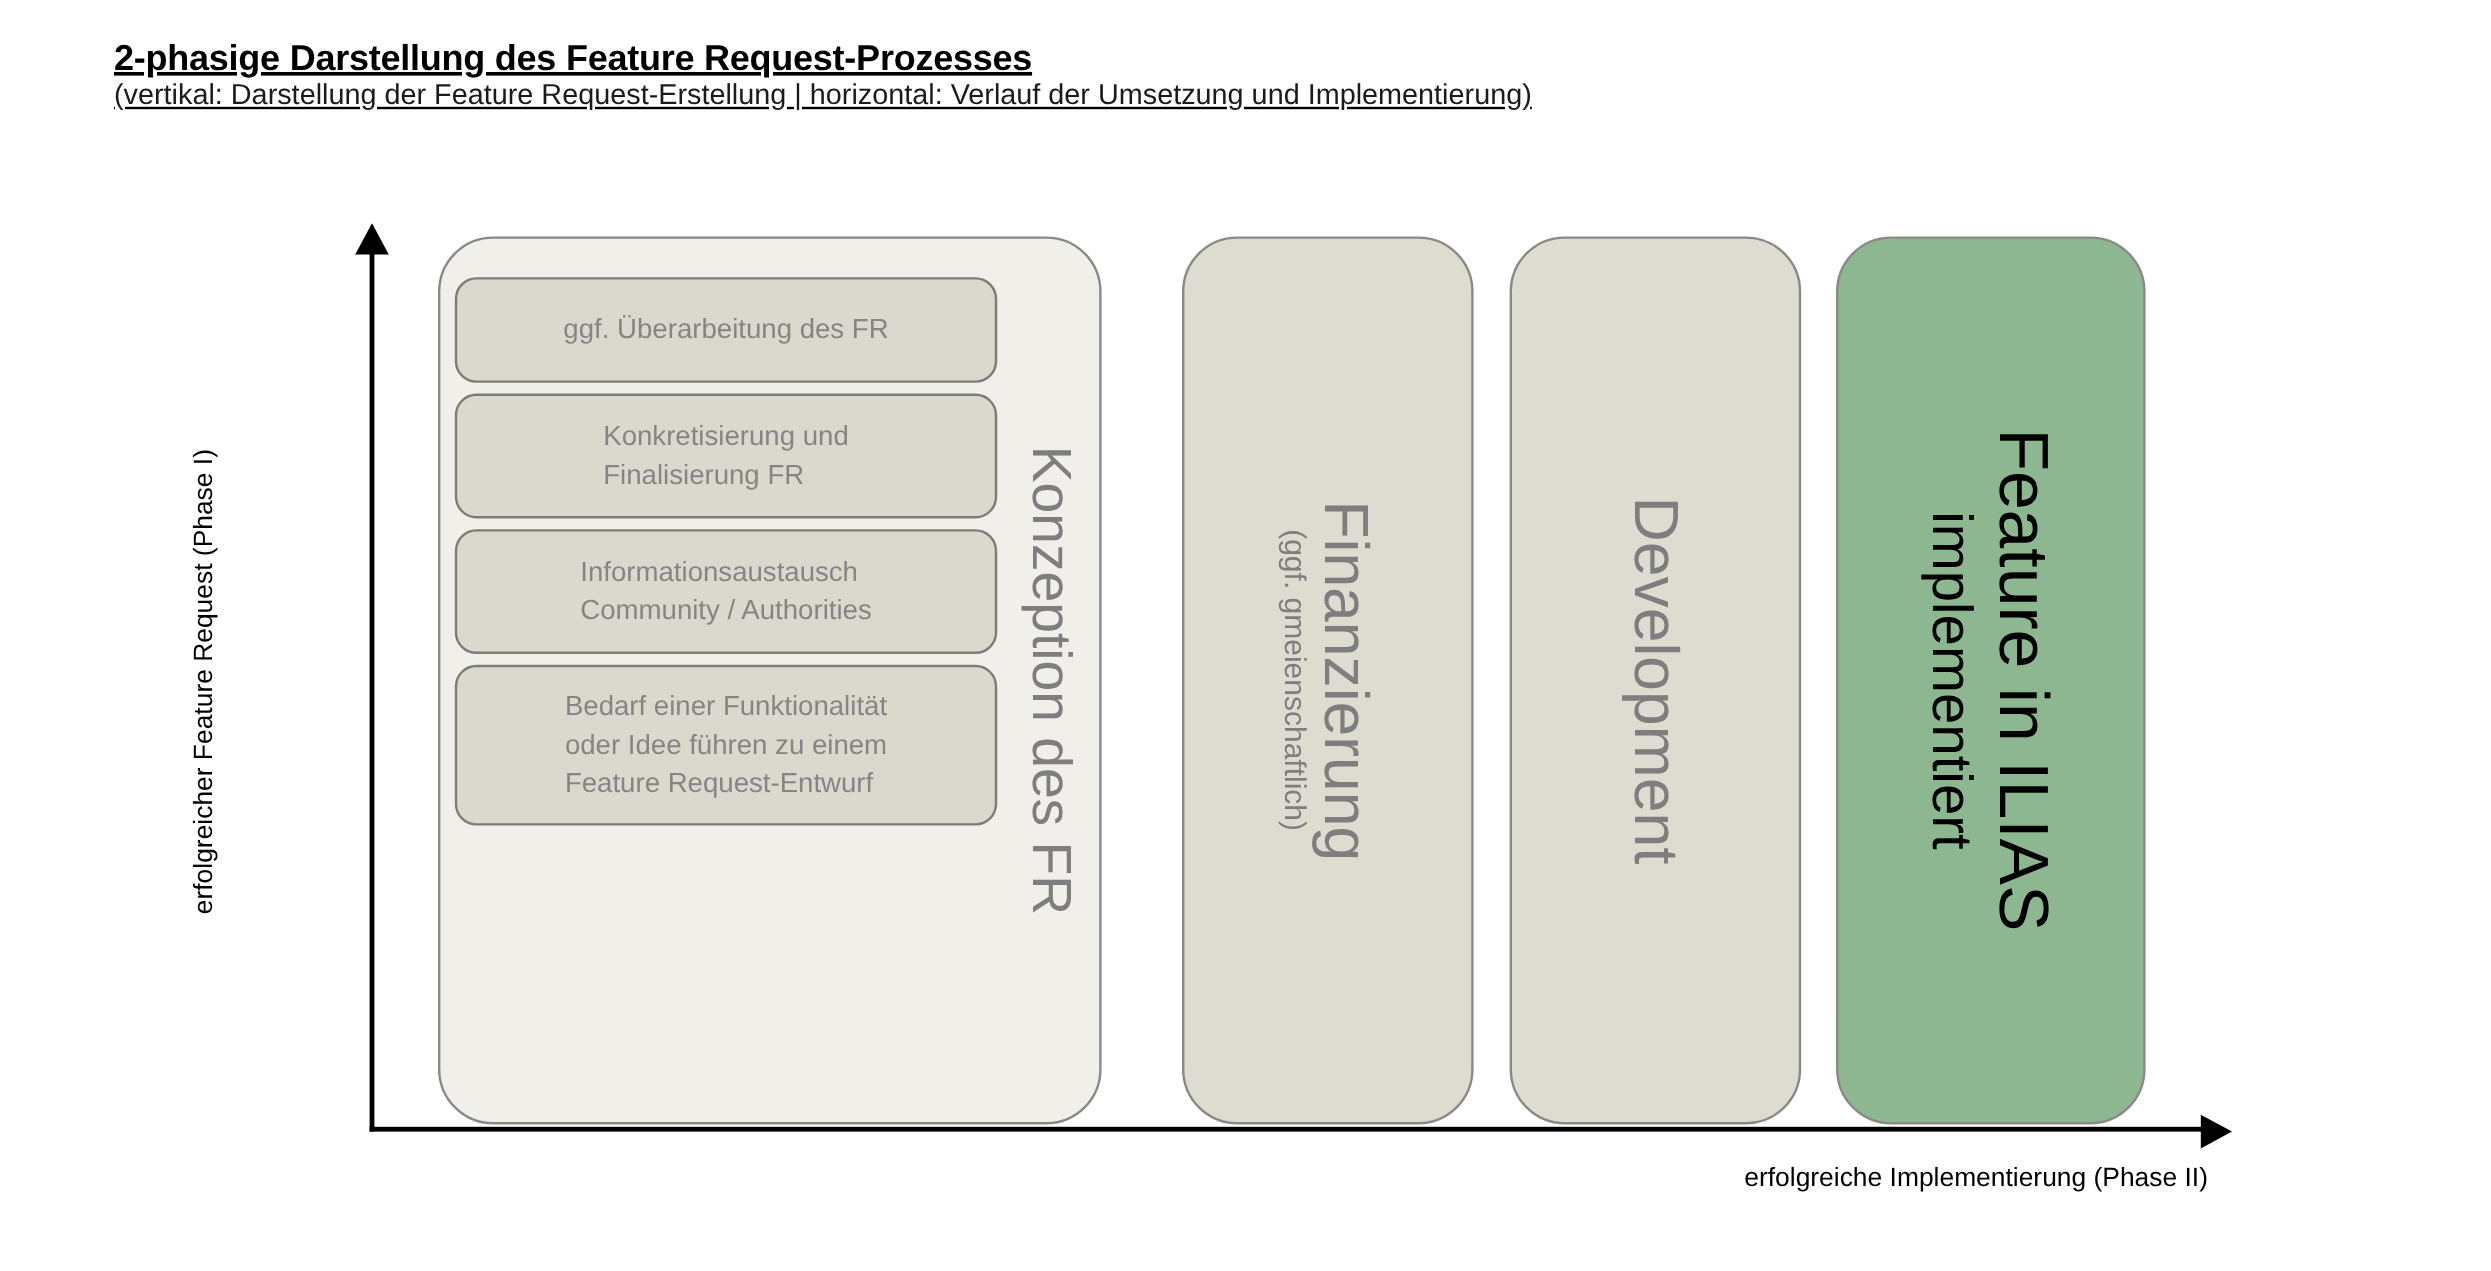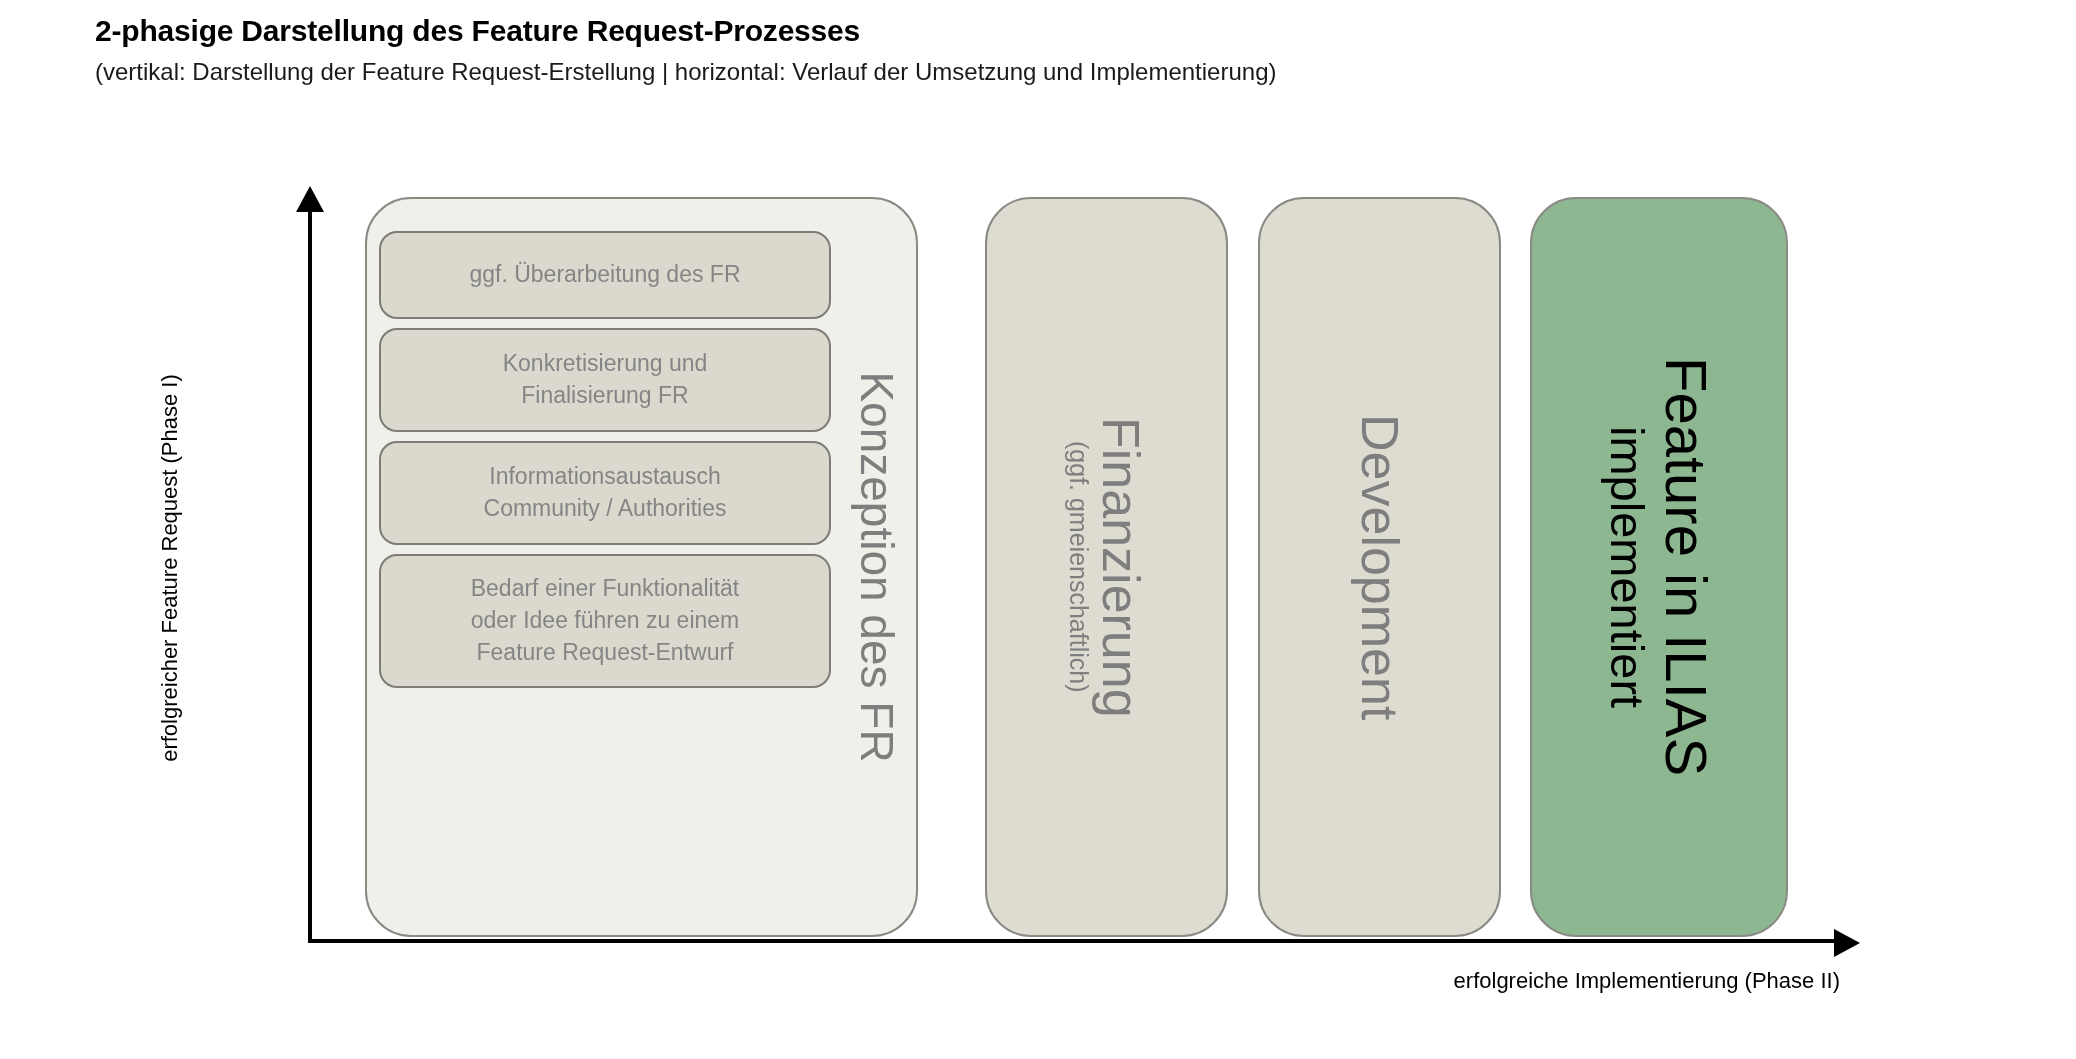--- a/index.html
+++ b/index.html
@@ -5,27 +5,27 @@
   * { box-sizing: border-box; margin: 0; padding: 0; }
   html, body {
     width: 2076px; height: 1059px;
     background: #ffffff;
     font-family: "Liberation Sans", sans-serif;
     overflow: hidden;
   }
   #root { position: relative; width: 2076px; height: 1059px; }
 
   
-  #header { position: absolute; left: 95px; top: 14px; width: 1700px; }
+  #header { position: absolute; left: 95px; top: 32px; width: 1700px; text-decoration: underline; }
   #title {
     font-size: 30px; font-weight: bold; color: #000000;
     letter-spacing: -0.2px; white-space: nowrap;
   }
   #subtitle {
-    margin-top: 10px; font-size: 24px; font-weight: normal; color: #1a1a1a;
+    font-size: 24px; font-weight: normal; color: #1a1a1a;
     white-space: nowrap;
   }
 
   
   #axis-y-line {
     position: absolute; left: 308px; top: 208px;
     width: 4px; height: 735px; background: #000000;
   }
   #axis-y-arrow {
     position: absolute; left: 296px; top: 186px;
@@ -121,21 +121,21 @@
     width: 452px; height: 676px;
     display: flex; flex-direction: column; justify-content: flex-start;
   }
   .step {
     background: #dbd9ce;
     border: 2px solid #7d7d78;
     border-radius: 18px;
     color: #858585;
     font-size: 23px;
     line-height: 1.38;
-    text-align: center;
+    text-align: left;
     display: flex; align-items: center; justify-content: center;
     padding: 4px 14px;
     margin-bottom: 9px;
     white-space: pre-line;
   }
   .step-h1 { height: 88px; }
   .step-h2 { height: 104px; }
   .step-h3 { height: 134px; }
 </style>
 </head>

